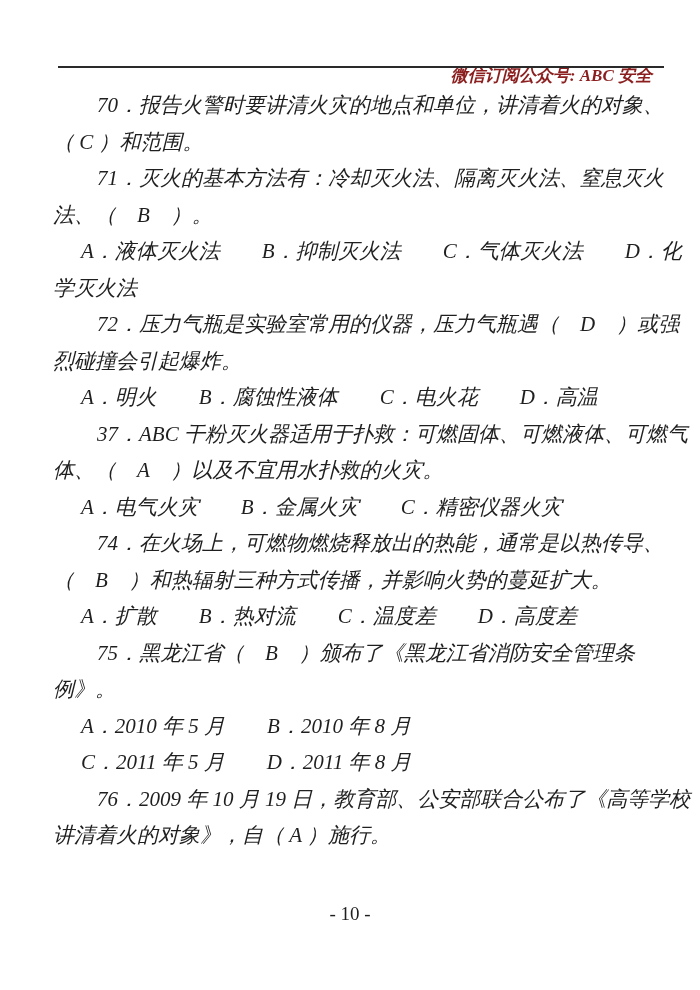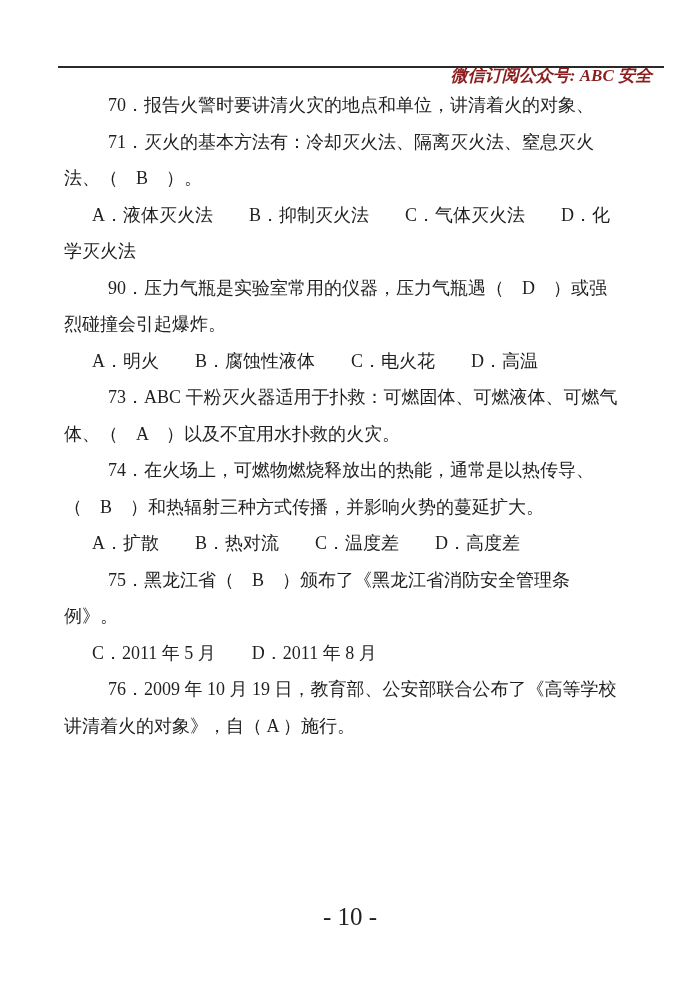--- a/index.html
+++ b/index.html
@@ -30,72 +30,76 @@
     position: absolute;
     top: 66px;
     left: 58px;
     width: 606px;
     height: 2px;
     background: #2a2a2a;
   }
   .content {
     position: absolute;
     top: 87px;
-    left: 64px;
+    left: 53px;
     width: 612px;
-    font-size: 18px;
+    font-size: 21px;
     line-height: 36.5px;
+    font-style: italic;
   }
   .ln { white-space: pre; }
   .q    { text-indent: 44px; }  
   .cont { text-indent: 0; }     
   .opt  { text-indent: 28px; }  
   .footer {
     position: absolute;
     top: 903px;
     left: 0;
     width: 100%;
     text-align: center;
-    font-size: 25px;
+    font-size: 19px;
     color: #1f1f1f;
   }
 </style>
 </head>
 <body>
 
 <div class="page">
 
   <div class="header">
     <span>微信订阅公众号: ABC 安全</span>
   </div>
 
   <div class="rule"></div>
 
   <div class="content">
 
     <div class="ln q">70．报告火警时要讲清火灾的地点和单位，讲清着火的对象、</div>
+    <div class="ln cont">（ C ）和范围。</div>
 
     <div class="ln q">71．灭火的基本方法有：冷却灭火法、隔离灭火法、窒息灭火</div>
     <div class="ln cont">法、（　B　）。</div>
     <div class="ln opt">A．液体灭火法　　B．抑制灭火法　　C．气体灭火法　　D．化</div>
     <div class="ln cont">学灭火法</div>
 
-    <div class="ln q">90．压力气瓶是实验室常用的仪器，压力气瓶遇（　D　）或强</div>
+    <div class="ln q">72．压力气瓶是实验室常用的仪器，压力气瓶遇（　D　）或强</div>
     <div class="ln cont">烈碰撞会引起爆炸。</div>
     <div class="ln opt">A．明火　　B．腐蚀性液体　　C．电火花　　D．高温</div>
 
-    <div class="ln q">73．ABC 干粉灭火器适用于扑救：可燃固体、可燃液体、可燃气</div>
+    <div class="ln q">37．ABC 干粉灭火器适用于扑救：可燃固体、可燃液体、可燃气</div>
     <div class="ln cont">体、（　A　）以及不宜用水扑救的火灾。</div>
+    <div class="ln opt">A．电气火灾　　B．金属火灾　　C．精密仪器火灾</div>
 
     <div class="ln q">74．在火场上，可燃物燃烧释放出的热能，通常是以热传导、</div>
     <div class="ln cont">（　B　）和热辐射三种方式传播，并影响火势的蔓延扩大。</div>
     <div class="ln opt">A．扩散　　B．热对流　　C．温度差　　D．高度差</div>
 
     <div class="ln q">75．黑龙江省（　B　）颁布了《黑龙江省消防安全管理条</div>
     <div class="ln cont">例》。</div>
+    <div class="ln opt">A．2010 年 5 月　　B．2010 年 8 月</div>
     <div class="ln opt">C．2011 年 5 月　　D．2011 年 8 月</div>
 
     <div class="ln q">76．2009 年 10 月 19 日，教育部、公安部联合公布了《高等学校</div>
     <div class="ln cont">讲清着火的对象》，自（ A ）施行。</div>
 
   </div>
 
   <div class="footer">
     <span>- 10 -</span>
   </div>

